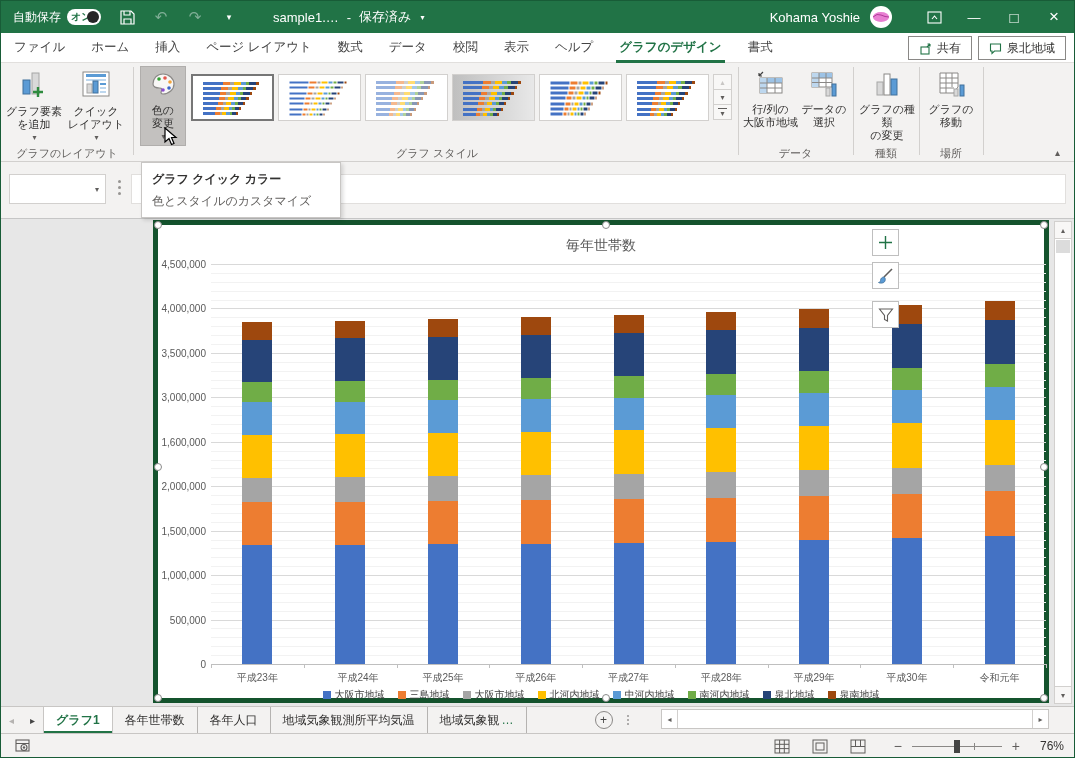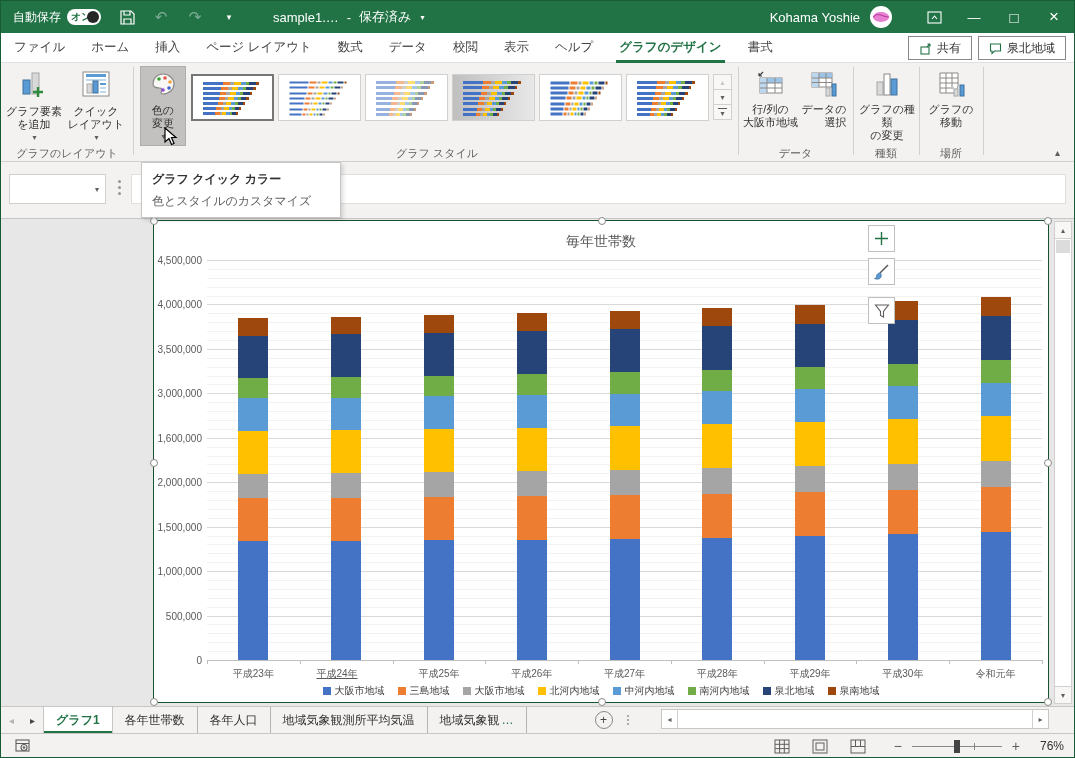--- a/index.html
+++ b/index.html
@@ -56,21 +56,21 @@
   .namebox { position:absolute; left:8px; top:12px; width:97px; height:30px; background:#fff; border:1px solid #d2d0ce; display:flex; align-items:center; justify-content:flex-end; padding-right:6px; color:#605e5c; font-size:9px; }
   .fdots { position:absolute; left:117px; top:18px; display:flex; flex-direction:column; gap:3px; }
   .fdots i { width:3px; height:3px; border-radius:50%; background:#979593; }
   .formulabar { position:absolute; left:130px; top:12px; right:8px; height:30px; background:#fff; border:1px solid #e1dfdd; }
   .tooltip { position:absolute; left:140px; top:0px; width:200px; height:56px; background:#fff; border:1px solid #c8c6c4; box-shadow:2px 2px 4px rgba(0,0,0,.15); padding:8px 10px; z-index:30; }
   .tooltip .tt-title { font-weight:bold; font-size:12px; color:#323130; }
   .tooltip .tt-sub { font-size:12px; color:#605e5c; margin-top:5px; }
 
   
   .sheetarea { position:absolute; left:0; top:218px; width:100%; height:487px; background:#e7e7e7; }
-  .chartobj { position:absolute; left:152px; top:1px; width:896px; height:483px; background:#fff; border:1px solid #14532d; }
+  .chartobj { position:absolute; left:152px; top:1px; width:896px; height:483px; background:#fff; border:5px solid #14532d; }
   .handle { position:absolute; width:8px; height:8px; border-radius:50%; background:#fff; border:1px solid #8a8a8a; z-index:5; }
   .chart-title { position:absolute; left:0; top:12px; width:100%; text-align:center; font-size:14px; color:#595959; }
   .gridline { position:absolute; left:53px; width:835px; height:1px; }
   .gridline.minor { background:#f2f2f2; }
   .gridline.major { background:#d9d9d9; }
   .axisline { position:absolute; left:53px; width:835px; height:1px; background:#bfbfbf; }
   .ylab { position:absolute; width:48px; text-align:right; font-size:10px; color:#595959; transform:translateY(-50%); }
   .xlab { position:absolute; font-size:10px; color:#595959; text-align:center; transform:translateX(-50%); }
   .xtick { position:absolute; width:1px; height:4px; background:#bfbfbf; }
   .barseg { position:absolute; }
@@ -684,21 +684,21 @@
       <svg width="30" height="28" viewBox="0 0 30 28">
         <rect x="4" y="8" width="22" height="15" fill="#fff" stroke="#8a8886"></rect>
         <rect x="4" y="8" width="22" height="5" fill="#9dc3e6"></rect>
           <rect x="4" y="8" width="7" height="15" fill="#bdd7ee"></rect>
         <path d="M4 13h22M4 18h22M11 8v15M19 8v15" stroke="#8a8886" stroke-width="1" fill="none"></path>
         <path d="M3 6l4-4m-4 4h3m-3 0V3" stroke="#404040" stroke-width="1.2" fill="none"></path>
       </svg>
       <span class="lbl">行/列の
 大阪市地域</span>
     </div>
-    <div class="bigbtn" style="left:797px; width:52px;text-align:right;">
+    <div class="bigbtn" style="left:797px; width:52px;">
       <svg width="30" height="28" viewBox="0 0 30 28">
         <rect x="3" y="3" width="20" height="14" fill="#fff" stroke="#8a8886"></rect>
         <rect x="3" y="3" width="20" height="5" fill="#9dc3e6"></rect>
           <rect x="3" y="3" width="7" height="14" fill="#bdd7ee"></rect>
         <path d="M3 8h20M3 12.5h20M10 3v14M17 3v14" stroke="#8a8886" stroke-width="1" fill="none"></path>
         <rect x="17" y="18" width="4" height="8" fill="#d9d9d9" stroke="#a6a6a6"></rect>
           <rect x="23" y="14" width="4" height="12" fill="#5b9bd5" stroke="#41719c"></rect>
       </svg>
       <span class="lbl">データの
 選択</span>
@@ -857,21 +857,21 @@
         <div class="barseg" style="left: 84.3889px; width: 30px; top: 97.1333px; height: 17.4222px; background: rgb(158, 72, 14);"></div>
         <div class="xlab" style="left: 99.3889px; top: 446px;">平成23年</div>
         <div class="barseg" style="left: 177.167px; width: 30px; top: 320.067px; height: 118.933px; background: rgb(68, 114, 196);"></div>
         <div class="barseg" style="left: 177.167px; width: 30px; top: 277.044px; height: 43.0222px; background: rgb(237, 125, 49);"></div>
         <div class="barseg" style="left: 177.167px; width: 30px; top: 252.244px; height: 24.8px; background: rgb(165, 165, 165);"></div>
         <div class="barseg" style="left: 177.167px; width: 30px; top: 209.044px; height: 43.2px; background: rgb(255, 192, 0);"></div>
         <div class="barseg" style="left: 177.167px; width: 30px; top: 176.689px; height: 32.3556px; background: rgb(91, 155, 213);"></div>
         <div class="barseg" style="left: 177.167px; width: 30px; top: 156.067px; height: 20.6222px; background: rgb(112, 173, 71);"></div>
         <div class="barseg" style="left: 177.167px; width: 30px; top: 113.489px; height: 42.5778px; background: rgb(38, 68, 120);"></div>
         <div class="barseg" style="left: 177.167px; width: 30px; top: 95.8889px; height: 17.6px; background: rgb(158, 72, 14);"></div>
-        <div class="xlab" style="left: 183px; top: 446px; text-decoration: underline;">平成24年</div>
+        <div class="xlab" style="left: 200px; top: 446px;">平成24年</div>
         <div class="barseg" style="left: 269.944px; width: 30px; top: 319.444px; height: 119.556px; background: rgb(68, 114, 196);"></div>
         <div class="barseg" style="left: 269.944px; width: 30px; top: 276.244px; height: 43.2px; background: rgb(237, 125, 49);"></div>
         <div class="barseg" style="left: 269.944px; width: 30px; top: 251.267px; height: 24.9778px; background: rgb(165, 165, 165);"></div>
         <div class="barseg" style="left: 269.944px; width: 30px; top: 207.889px; height: 43.3778px; background: rgb(255, 192, 0);"></div>
         <div class="barseg" style="left: 269.944px; width: 30px; top: 175.444px; height: 32.4444px; background: rgb(91, 155, 213);"></div>
         <div class="barseg" style="left: 269.944px; width: 30px; top: 154.644px; height: 20.8px; background: rgb(112, 173, 71);"></div>
         <div class="barseg" style="left: 269.944px; width: 30px; top: 111.978px; height: 42.6667px; background: rgb(38, 68, 120);"></div>
         <div class="barseg" style="left: 269.944px; width: 30px; top: 94.1111px; height: 17.8667px; background: rgb(158, 72, 14);"></div>
         <div class="xlab" style="left: 284.944px; top: 446px;">平成25年</div>
         <div class="barseg" style="left: 362.722px; width: 30px; top: 318.822px; height: 120.178px; background: rgb(68, 114, 196);"></div>

